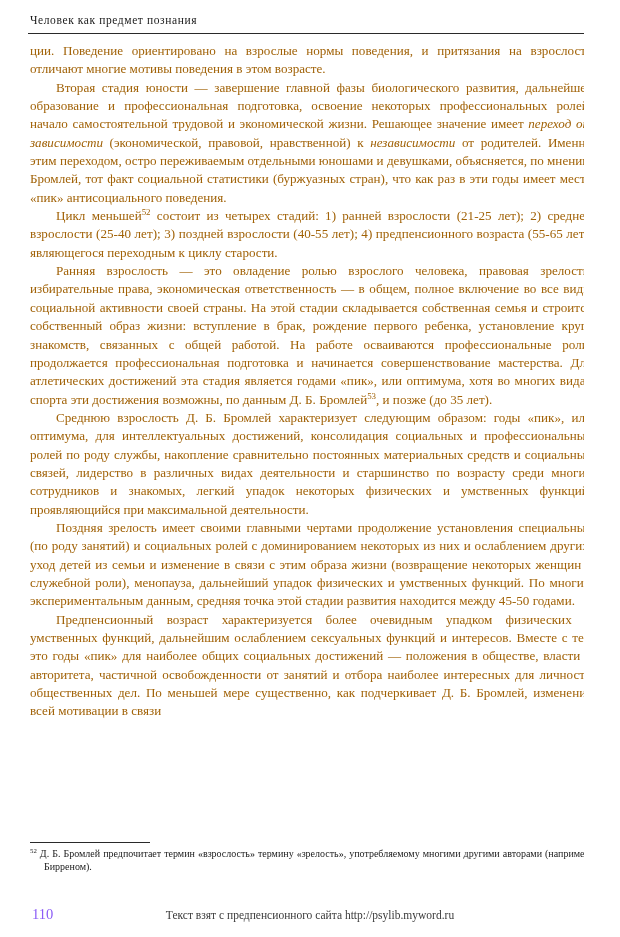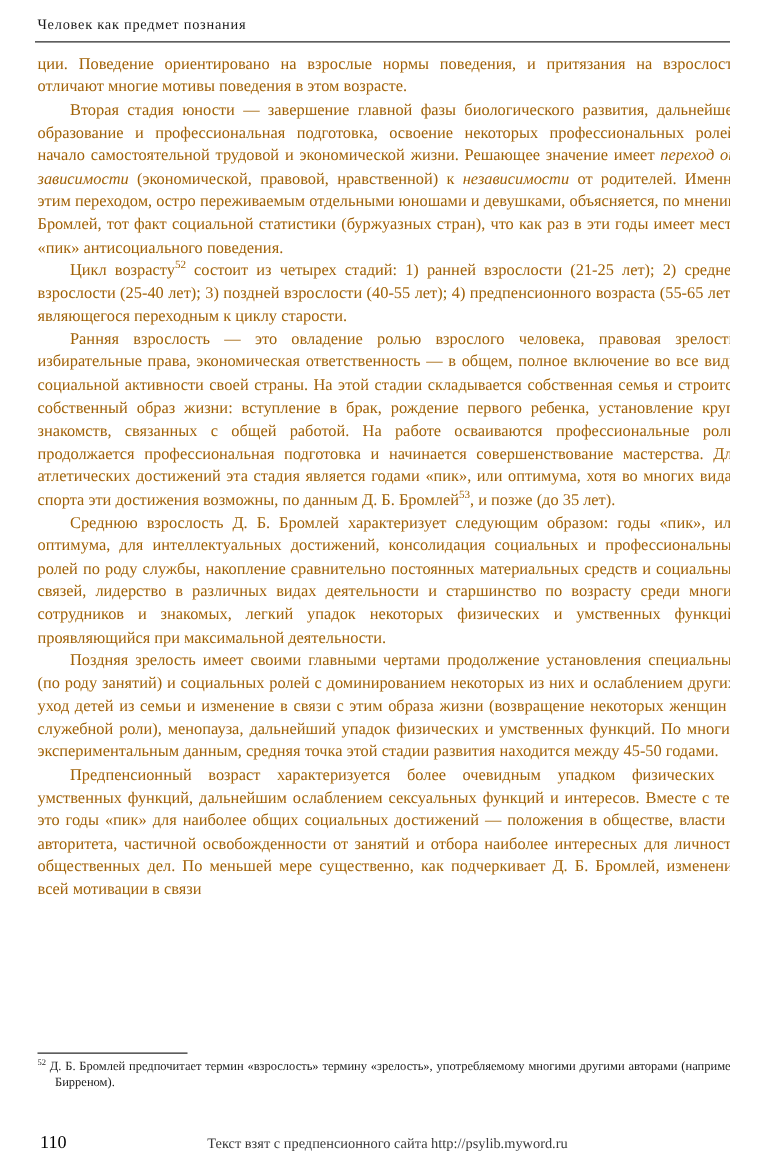--- a/index.html
+++ b/index.html
@@ -80,21 +80,21 @@
     font-size: 0.68em;
     vertical-align: super;
     line-height: 0;
   }
   .italic { font-style: italic; }
   .page-number {
     position: absolute;
     left: 32px;
     bottom: 14px;
     font-size: 14.5px;
-    color: #000000;
+    color: #8b5cf6;
   }
   .footer-note {
     position: absolute;
     left: 0;
     width: 620px;
     bottom: 16px;
     text-align: center;
     font-size: 11.5px;
     color: #3a3a3a;
   }
@@ -106,21 +106,21 @@
 
   <div class="header">Человек   как   предмет   познания</div>
   <div class="header-rule"></div>
 
   <div class="body-text">
 
     <p>ции. Поведение ориентировано на взрослые нормы поведения, и притязания на взрослость отличают многие мотивы поведения в этом возрасте.</p>
 
     <p class="p-indent"><span>Вторая стадия юности — завершение главной фазы биологического развития, дальнейшее образование и профессиональная подготовка, освоение некоторых профессиональных ролей, начало самостоятельной трудовой и экономической жизни. Решающее значение имеет </span><span class="italic">переход от зависимости</span><span> (экономической, правовой, нравственной) к </span><span class="italic">независимости</span><span> от родителей. Именно этим переходом, остро переживаемым отдельными юношами и девушками, объясняется, по мнению Бромлей, тот факт социальной статистики (буржуазных стран), что как раз в эти годы имеет место «пик» антисоциального поведения.</span></p>
 
-    <p class="p-indent"><span>Цикл возрасту</span><sup>52</sup><span> состоит из четырех стадий: 1) ранней взрослости (21-25 лет); 2) средней взрослости (25-40 лет); 3) поздней взрослости (40-55 лет); 4) предпенсионного возраста (55-65 лет), являющегося переходным к циклу старости.</span></p>
+    <p class="p-indent"><span>Цикл меньшей</span><sup>52</sup><span> состоит из четырех стадий: 1) ранней взрослости (21-25 лет); 2) средней взрослости (25-40 лет); 3) поздней взрослости (40-55 лет); 4) предпенсионного возраста (55-65 лет), являющегося переходным к циклу старости.</span></p>
 
     <p class="p-indent"><span>Ранняя взрослость — это овладение ролью взрослого человека, правовая зрелость, избирательные права, экономическая ответственность — в общем, полное включение во все виды социальной активности своей страны. На этой стадии складывается собственная семья и строится собственный образ жизни: вступление в брак, рождение первого ребенка, установление круга знакомств, связанных с общей работой. На работе осваиваются профессиональные роли, продолжается профессиональная подготовка и начинается совершенствование мастерства. Для атлетических достижений эта стадия является годами «пик», или оптимума, хотя во многих видах спорта эти достижения возможны, по данным Д. Б. Бромлей</span><sup>53</sup><span>, и позже (до 35 лет).</span></p>
 
     <p class="p-indent">Среднюю взрослость Д. Б. Бромлей характеризует следующим образом: годы «пик», или оптимума, для интеллектуальных достижений, консолидация социальных и профессиональных ролей по роду службы, накопление сравнительно постоянных материальных средств и социальных связей, лидерство в различных видах деятельности и старшинство по возрасту среди многих сотрудников и знакомых, легкий упадок некоторых физических и умственных функций, проявляющийся при максимальной деятельности.</p>
 
     <p class="p-indent">Поздняя зрелость имеет своими главными чертами продолжение установления специальных (по роду занятий) и социальных ролей с доминированием некоторых из них и ослаблением других, уход детей из семьи и изменение в связи с этим образа жизни (возвращение некоторых женщин к служебной роли), менопауза, дальнейший упадок физических и умственных функций. По многим экспериментальным данным, средняя точка этой стадии развития находится между 45-50 годами.</p>
 
     <p class="p-indent">Предпенсионный возраст характеризуется более очевидным упадком физических и умственных функций, дальнейшим ослаблением сексуальных функций и интересов. Вместе с тем это годы «пик» для наиболее общих социальных достижений — положения в обществе, власти и авторитета, частичной освобожденности от занятий и отбора наиболее интересных для личности общественных дел. По меньшей мере существенно, как подчеркивает Д. Б. Бромлей, изменение всей мотивации в связи</p>
 
   </div>

